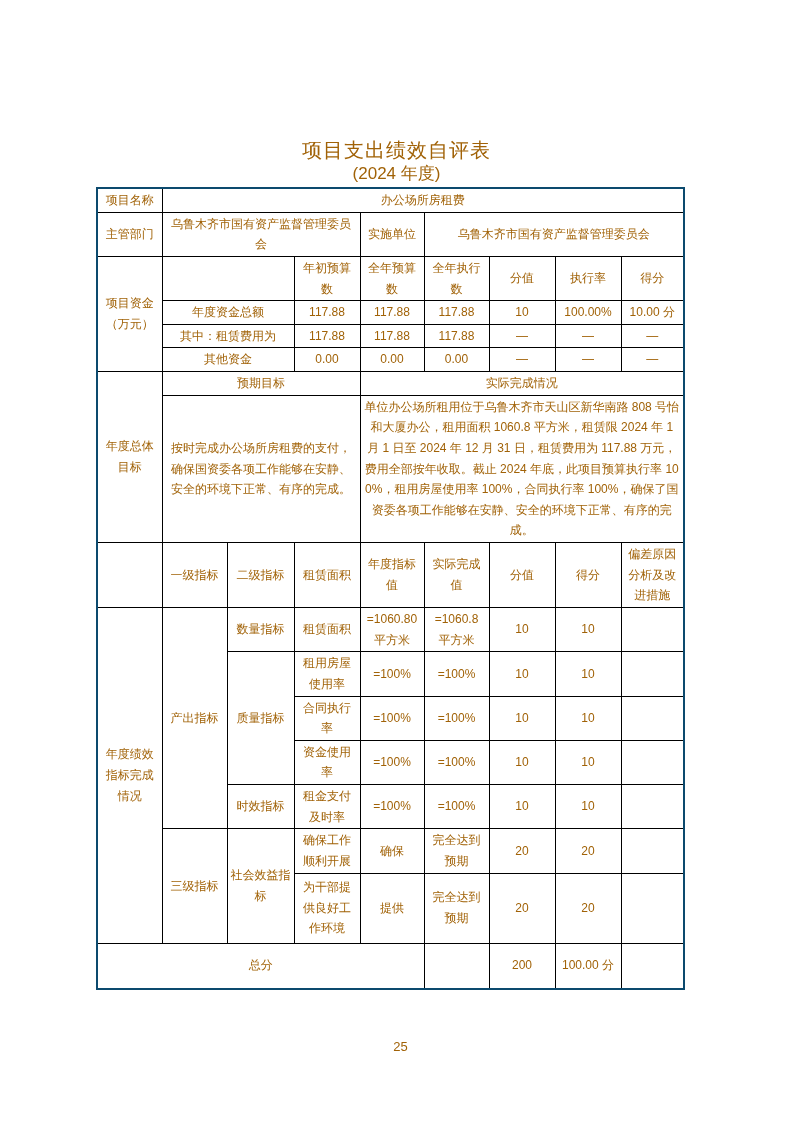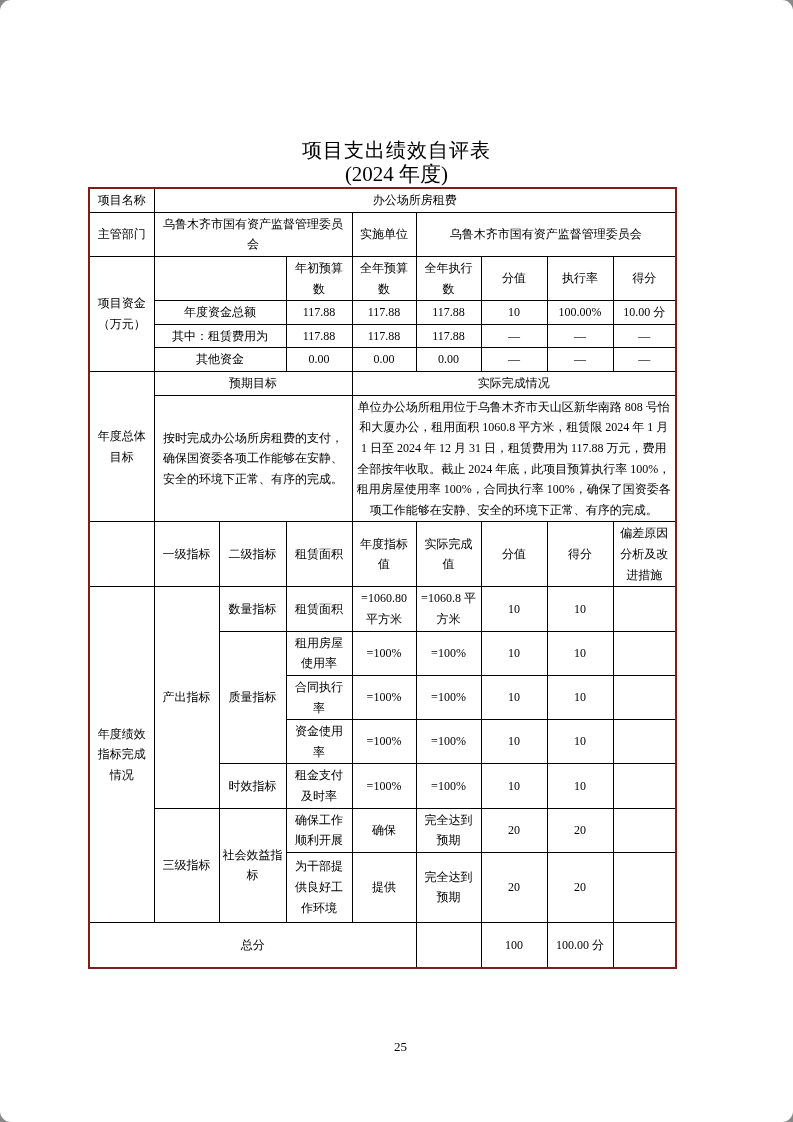--- a/index.html
+++ b/index.html
@@ -2,47 +2,46 @@
 <html><head>
 <meta charset="utf-8">
 <style>
   html, body { margin: 0; padding: 0; background: #888; }
   #page {
     position: relative;
     width: 793px;
     height: 1122px;
     margin: 0 auto;
     background: #ffffff;
-    font-family: Liberation Serif, serif;
-    color: #000000;
+    font-family: Liberation Sans, sans-serif;
+    color: #a16207;
     overflow: hidden;
-    border-radius: 11px;
   }
   #doc-title {
     position: absolute;
     top: 138px; left: 0; width: 100%;
     text-align: center;
     font-size: 20px;
     letter-spacing: 1px;
     line-height: 24px;
   }
   #doc-subtitle {
     position: absolute;
     top: 163px; left: 0; width: 100%;
     text-align: center;
-    font-size: 21px;
+    font-size: 17px;
     line-height: 22px;
   }
   table.selfeval {
     position: absolute;
-    left: 88px; top: 187px;
+    left: 96px; top: 187px;
     width: 587px;
     border-collapse: collapse;
     table-layout: fixed;
-    border: 2px solid #7f1d1d;
+    border: 2px solid #0c4a6e;
     font-size: 12px;
   }
   table.selfeval td {
     border: 1.5px solid #000;
     text-align: center;
     vertical-align: middle;
     padding: 1px 3px;
     line-height: 1.72;
     overflow: hidden;
     word-break: break-all;
@@ -232,21 +231,21 @@
       <td>提供</td>
       <td>完全达到预期</td>
       <td>20</td>
       <td>20</td>
       <td></td>
     </tr>
 
     <tr style="height:46px">
       <td colspan="5">总分</td>
       <td></td>
-      <td>100</td>
+      <td>200</td>
       <td>100.00 分</td>
       <td></td>
     </tr>
   </tbody>
     </table>
 
   <div id="page-number">25</div>
 </div>
 
 </body></html>

